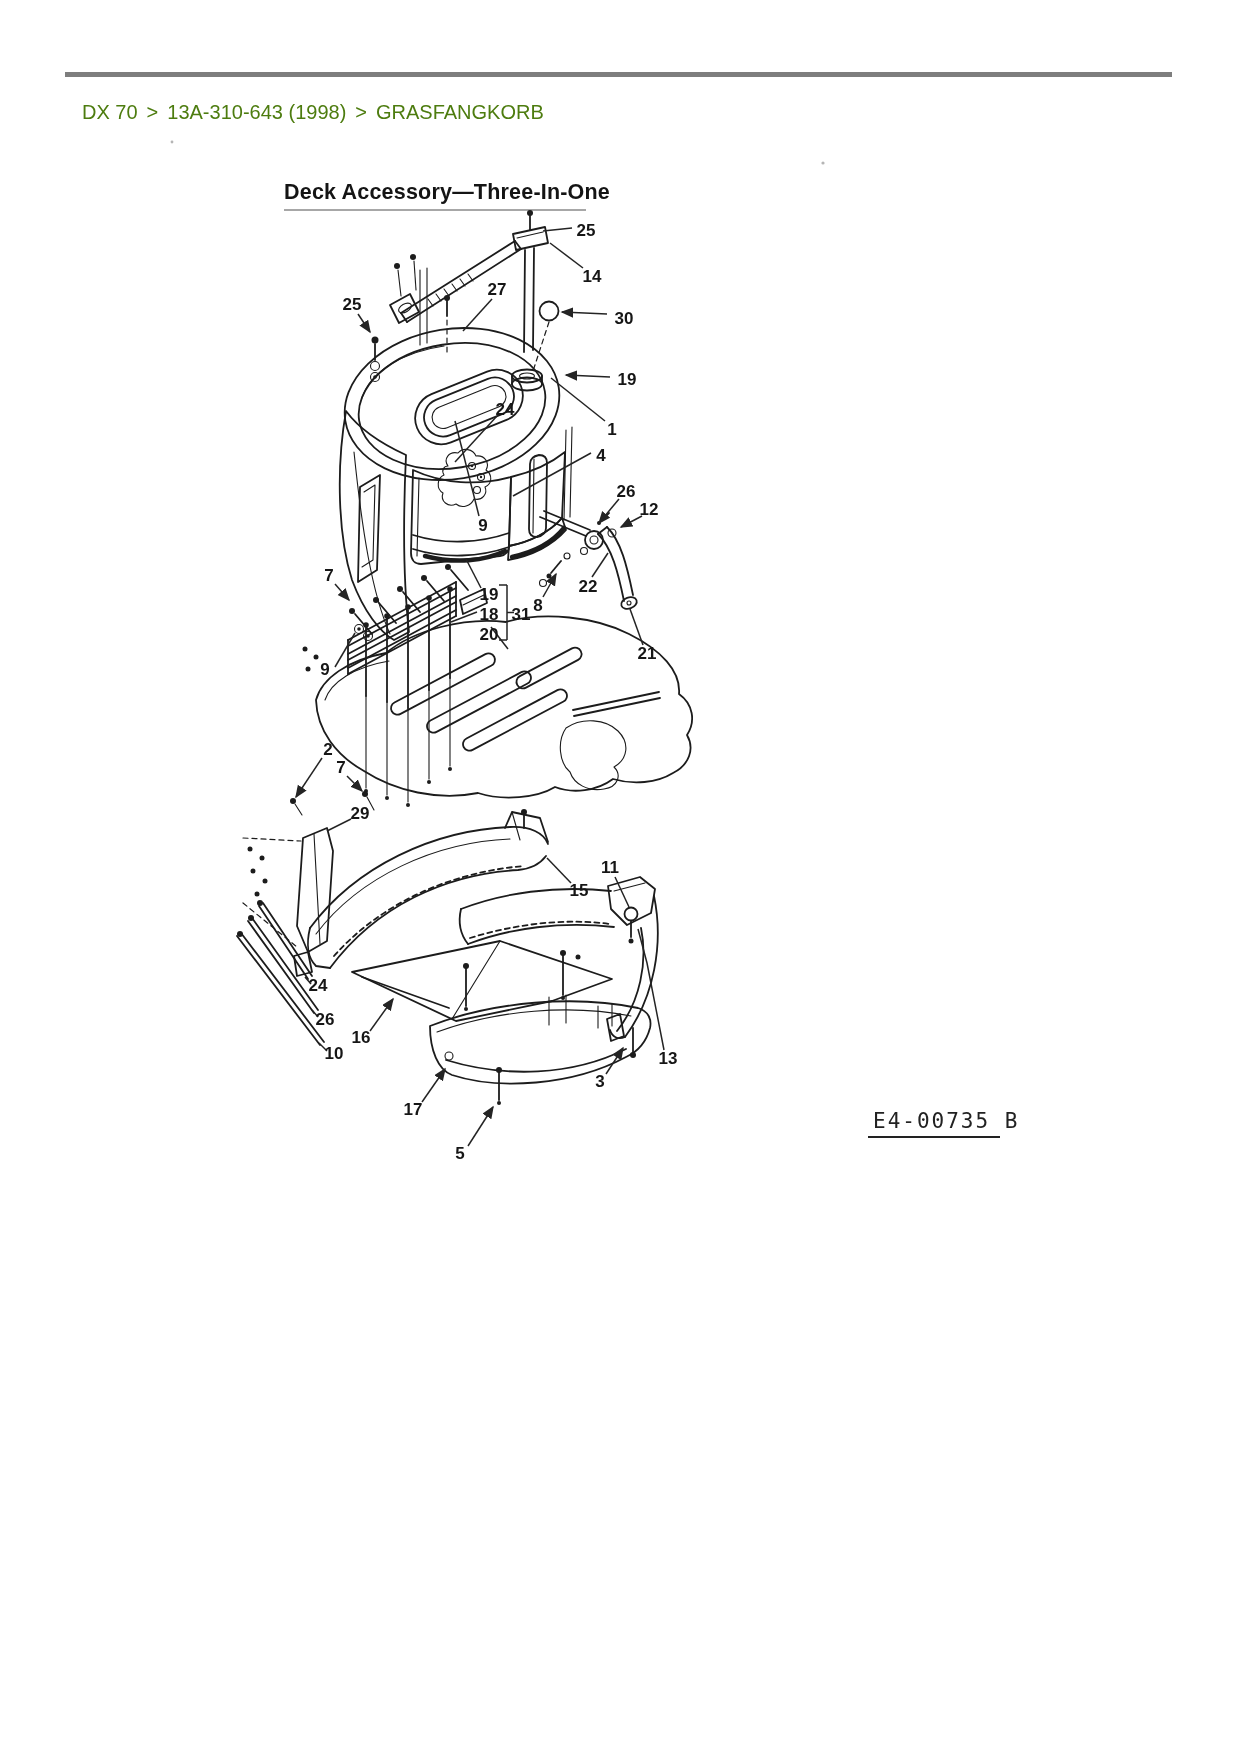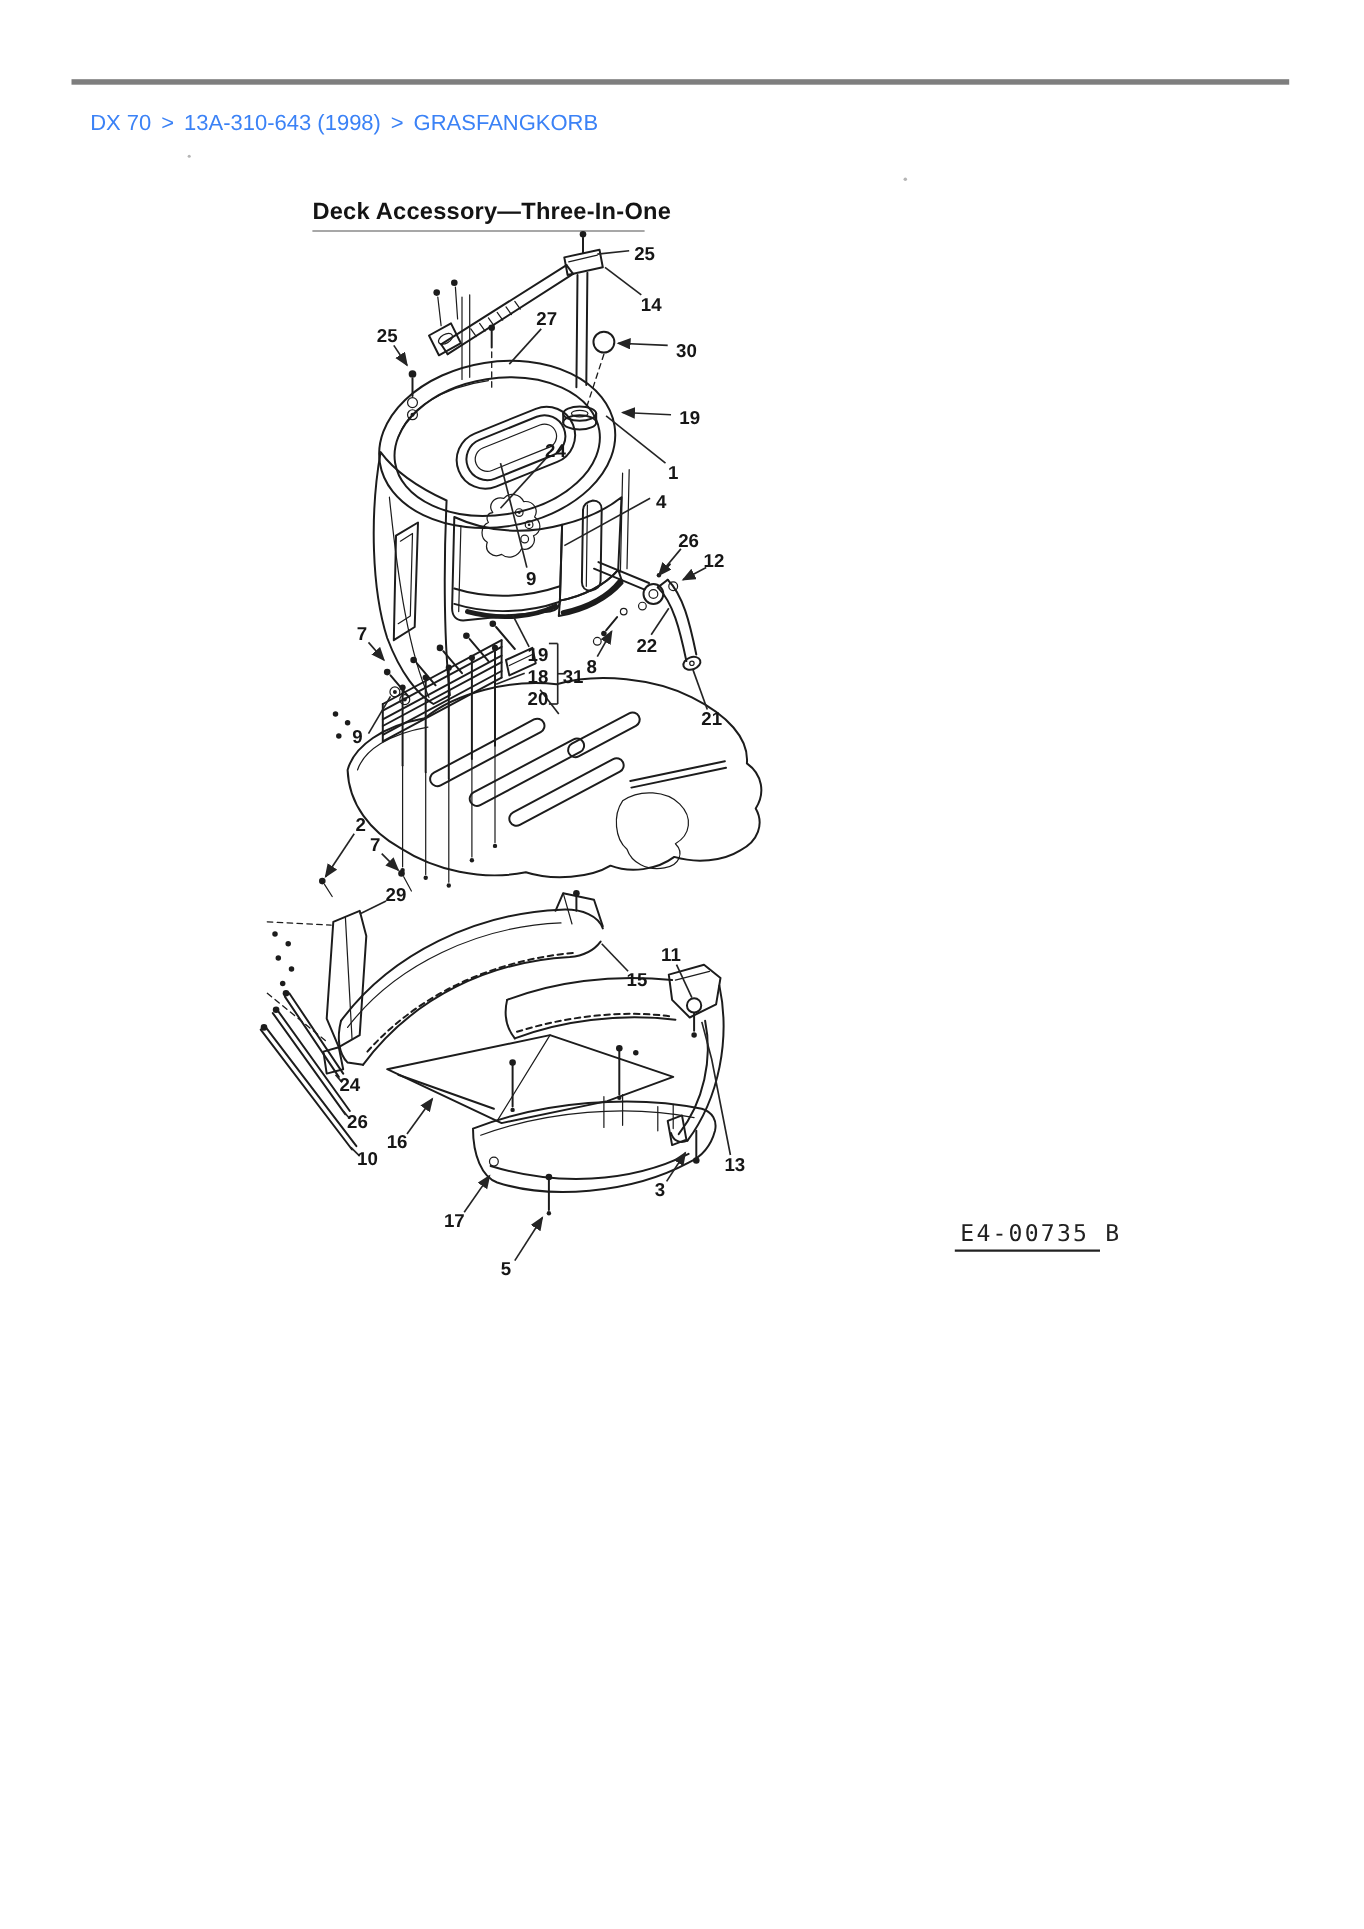--- a/index.html
+++ b/index.html
@@ -1,18 +1,18 @@
 <!DOCTYPE html>
 <html style="--ink: #1c1c1c;"><head>
 <meta charset="utf-8">
 <style>
   html,body{margin:0;padding:0;background:#ffffff;}
   body{width:1240px;height:1754px;position:relative;font-family:"Liberation Sans",sans-serif;overflow:hidden;}
   .top-rule{position:absolute;left:65px;top:72px;width:1107px;height:5px;background:#7e7e7e;}
-  .breadcrumb{position:absolute;left:82px;top:101px;font-size:20px;color:#3b82f6;white-space:nowrap;}
+  .breadcrumb{position:absolute;left:82px;top:101px;font-size:20px;color:#4d7c0f;white-space:nowrap;}
   .breadcrumb .sep{margin:0 9px;}
   svg{position:absolute;left:0;top:0;}
   .ln{fill:none;stroke:var(--ink,#1c1c1c);stroke-width:1.8;stroke-linecap:round;stroke-linejoin:round;}
   .thin{stroke-width:1.1;}
   .thick{stroke-width:4.5;}
   .dash{stroke-dasharray:5 4;stroke-width:1.2;}
   .solidfill{fill:var(--ink,#1c1c1c);stroke:none;}
   .leader{fill:none;stroke:#242424;stroke-width:1.5;}
   .callout{font-family:"Liberation Sans",sans-serif;font-size:17px;font-weight:bold;fill:#161616;text-anchor:middle;dominant-baseline:middle;}
   .dtitle{font-family:"Liberation Sans",sans-serif;font-size:21.5px;font-weight:bold;fill:#141414;letter-spacing:.2px;}

